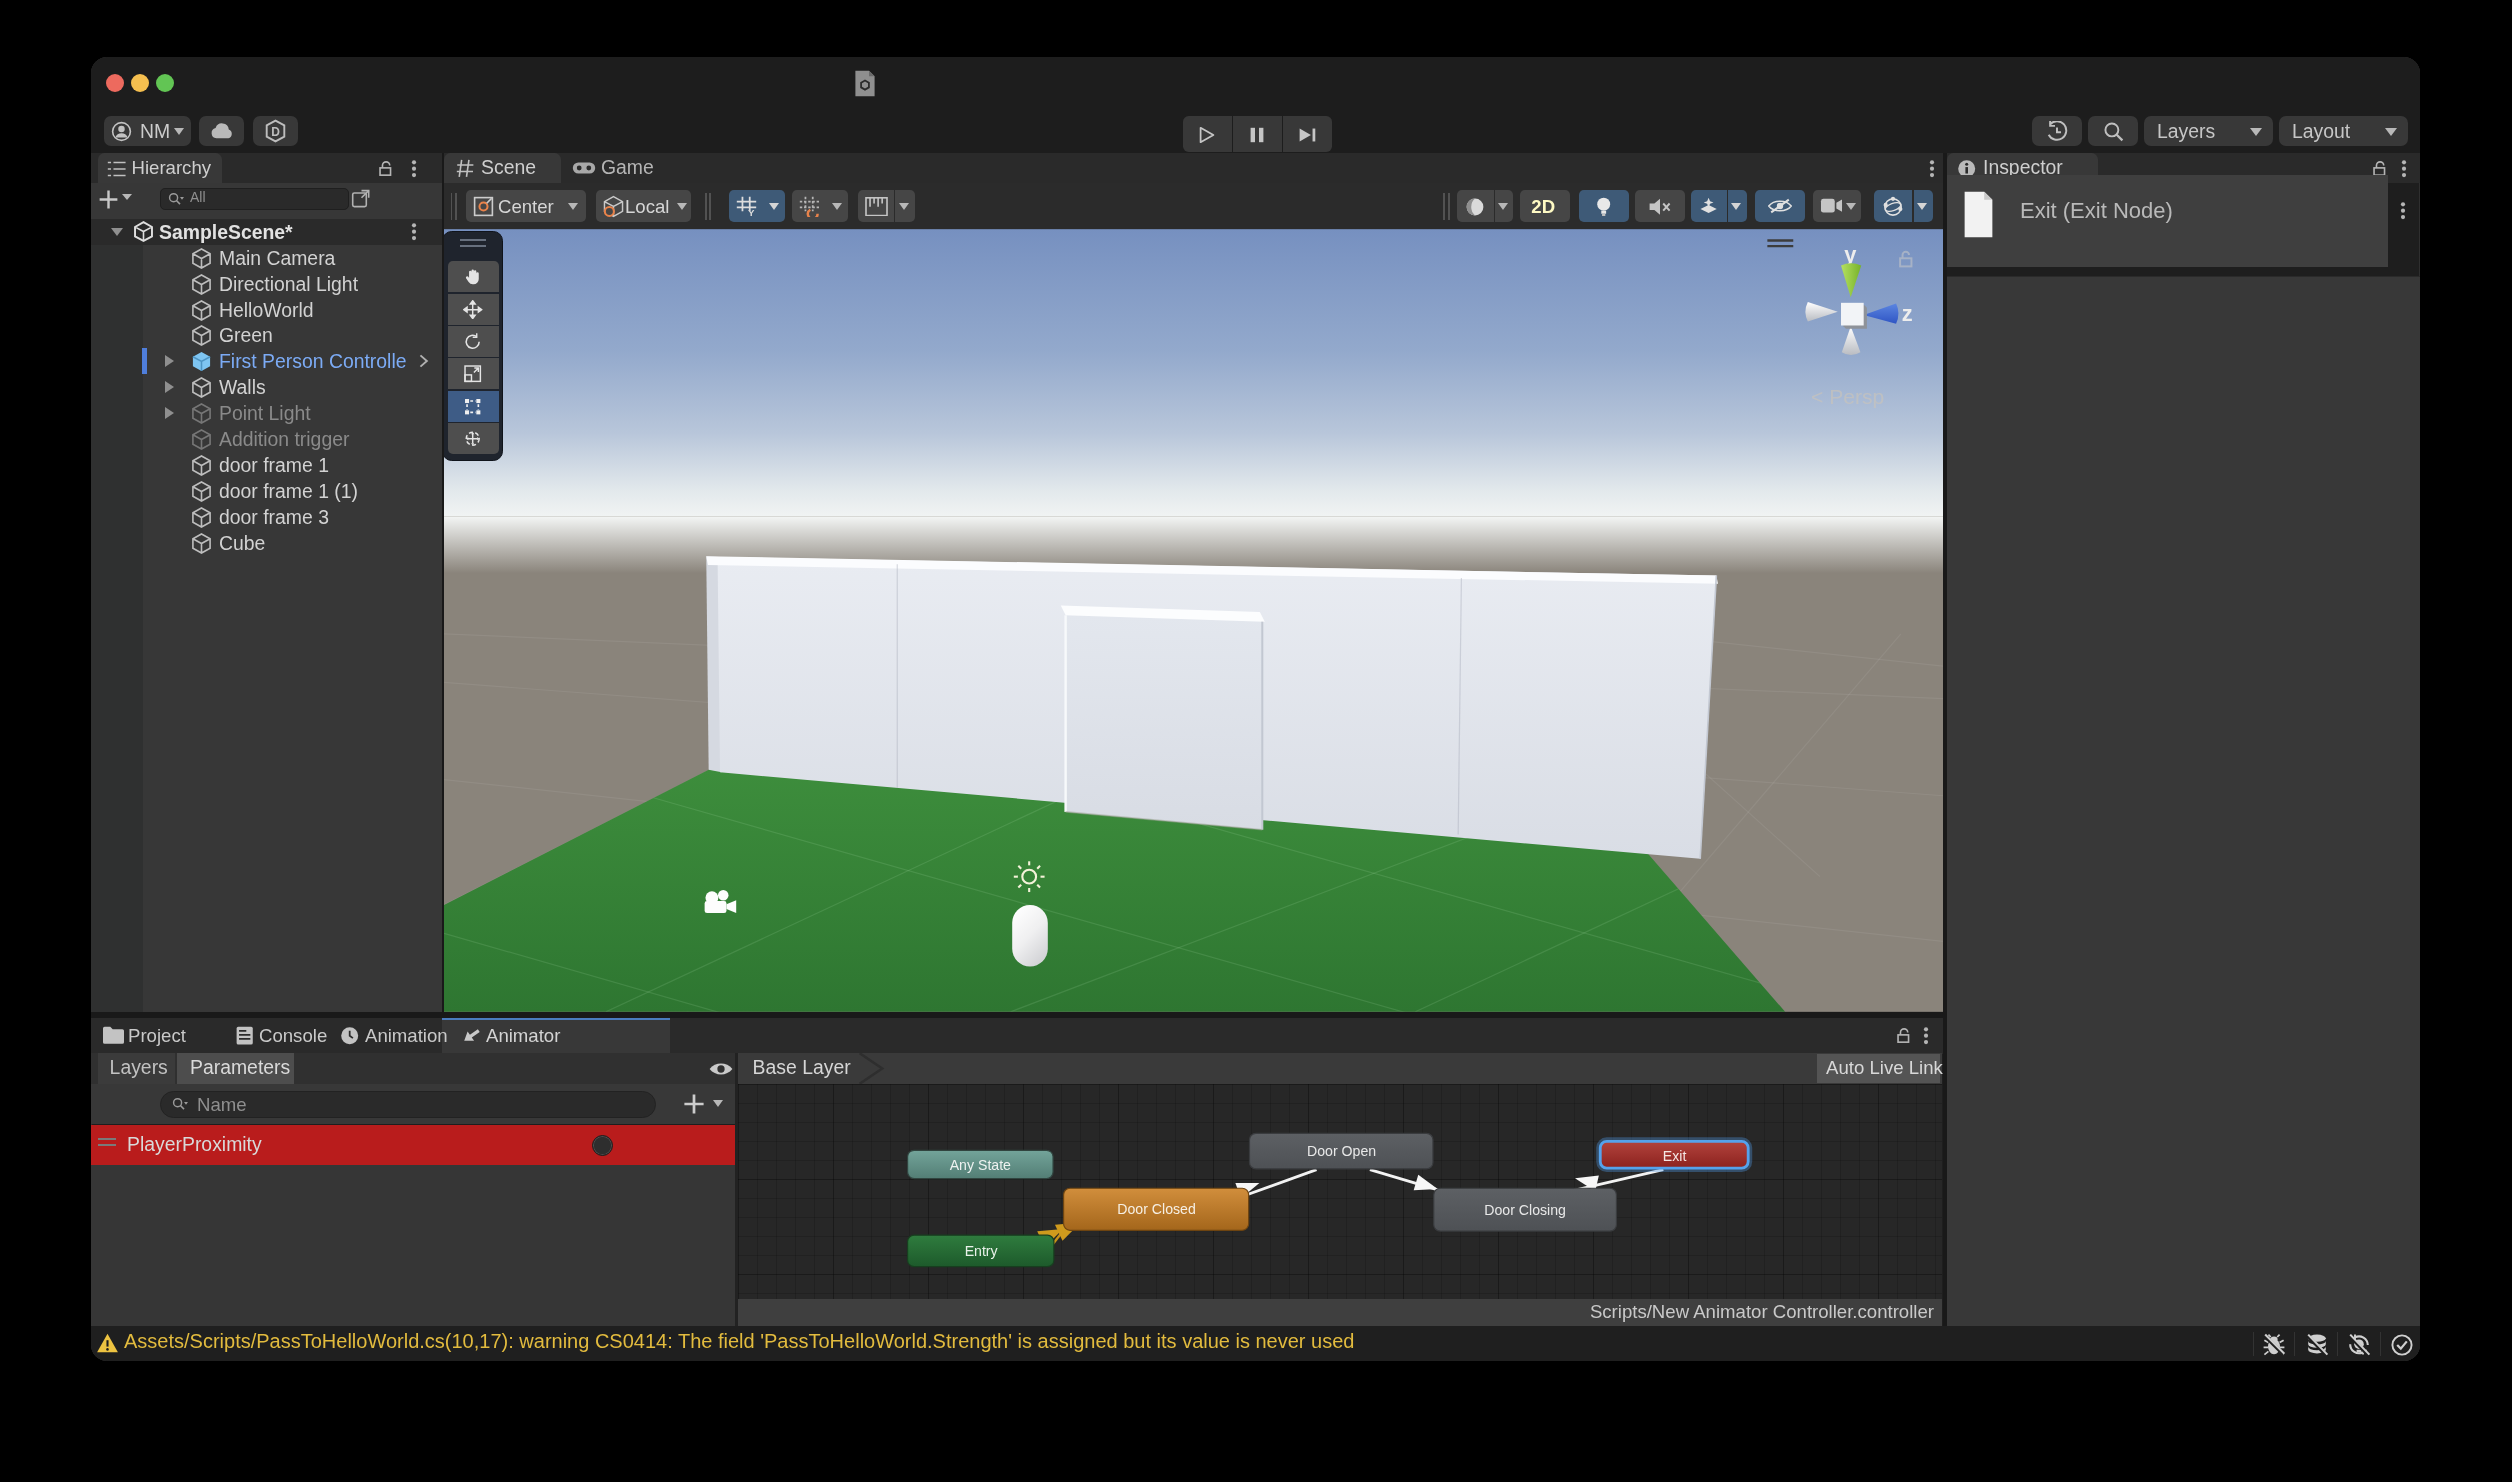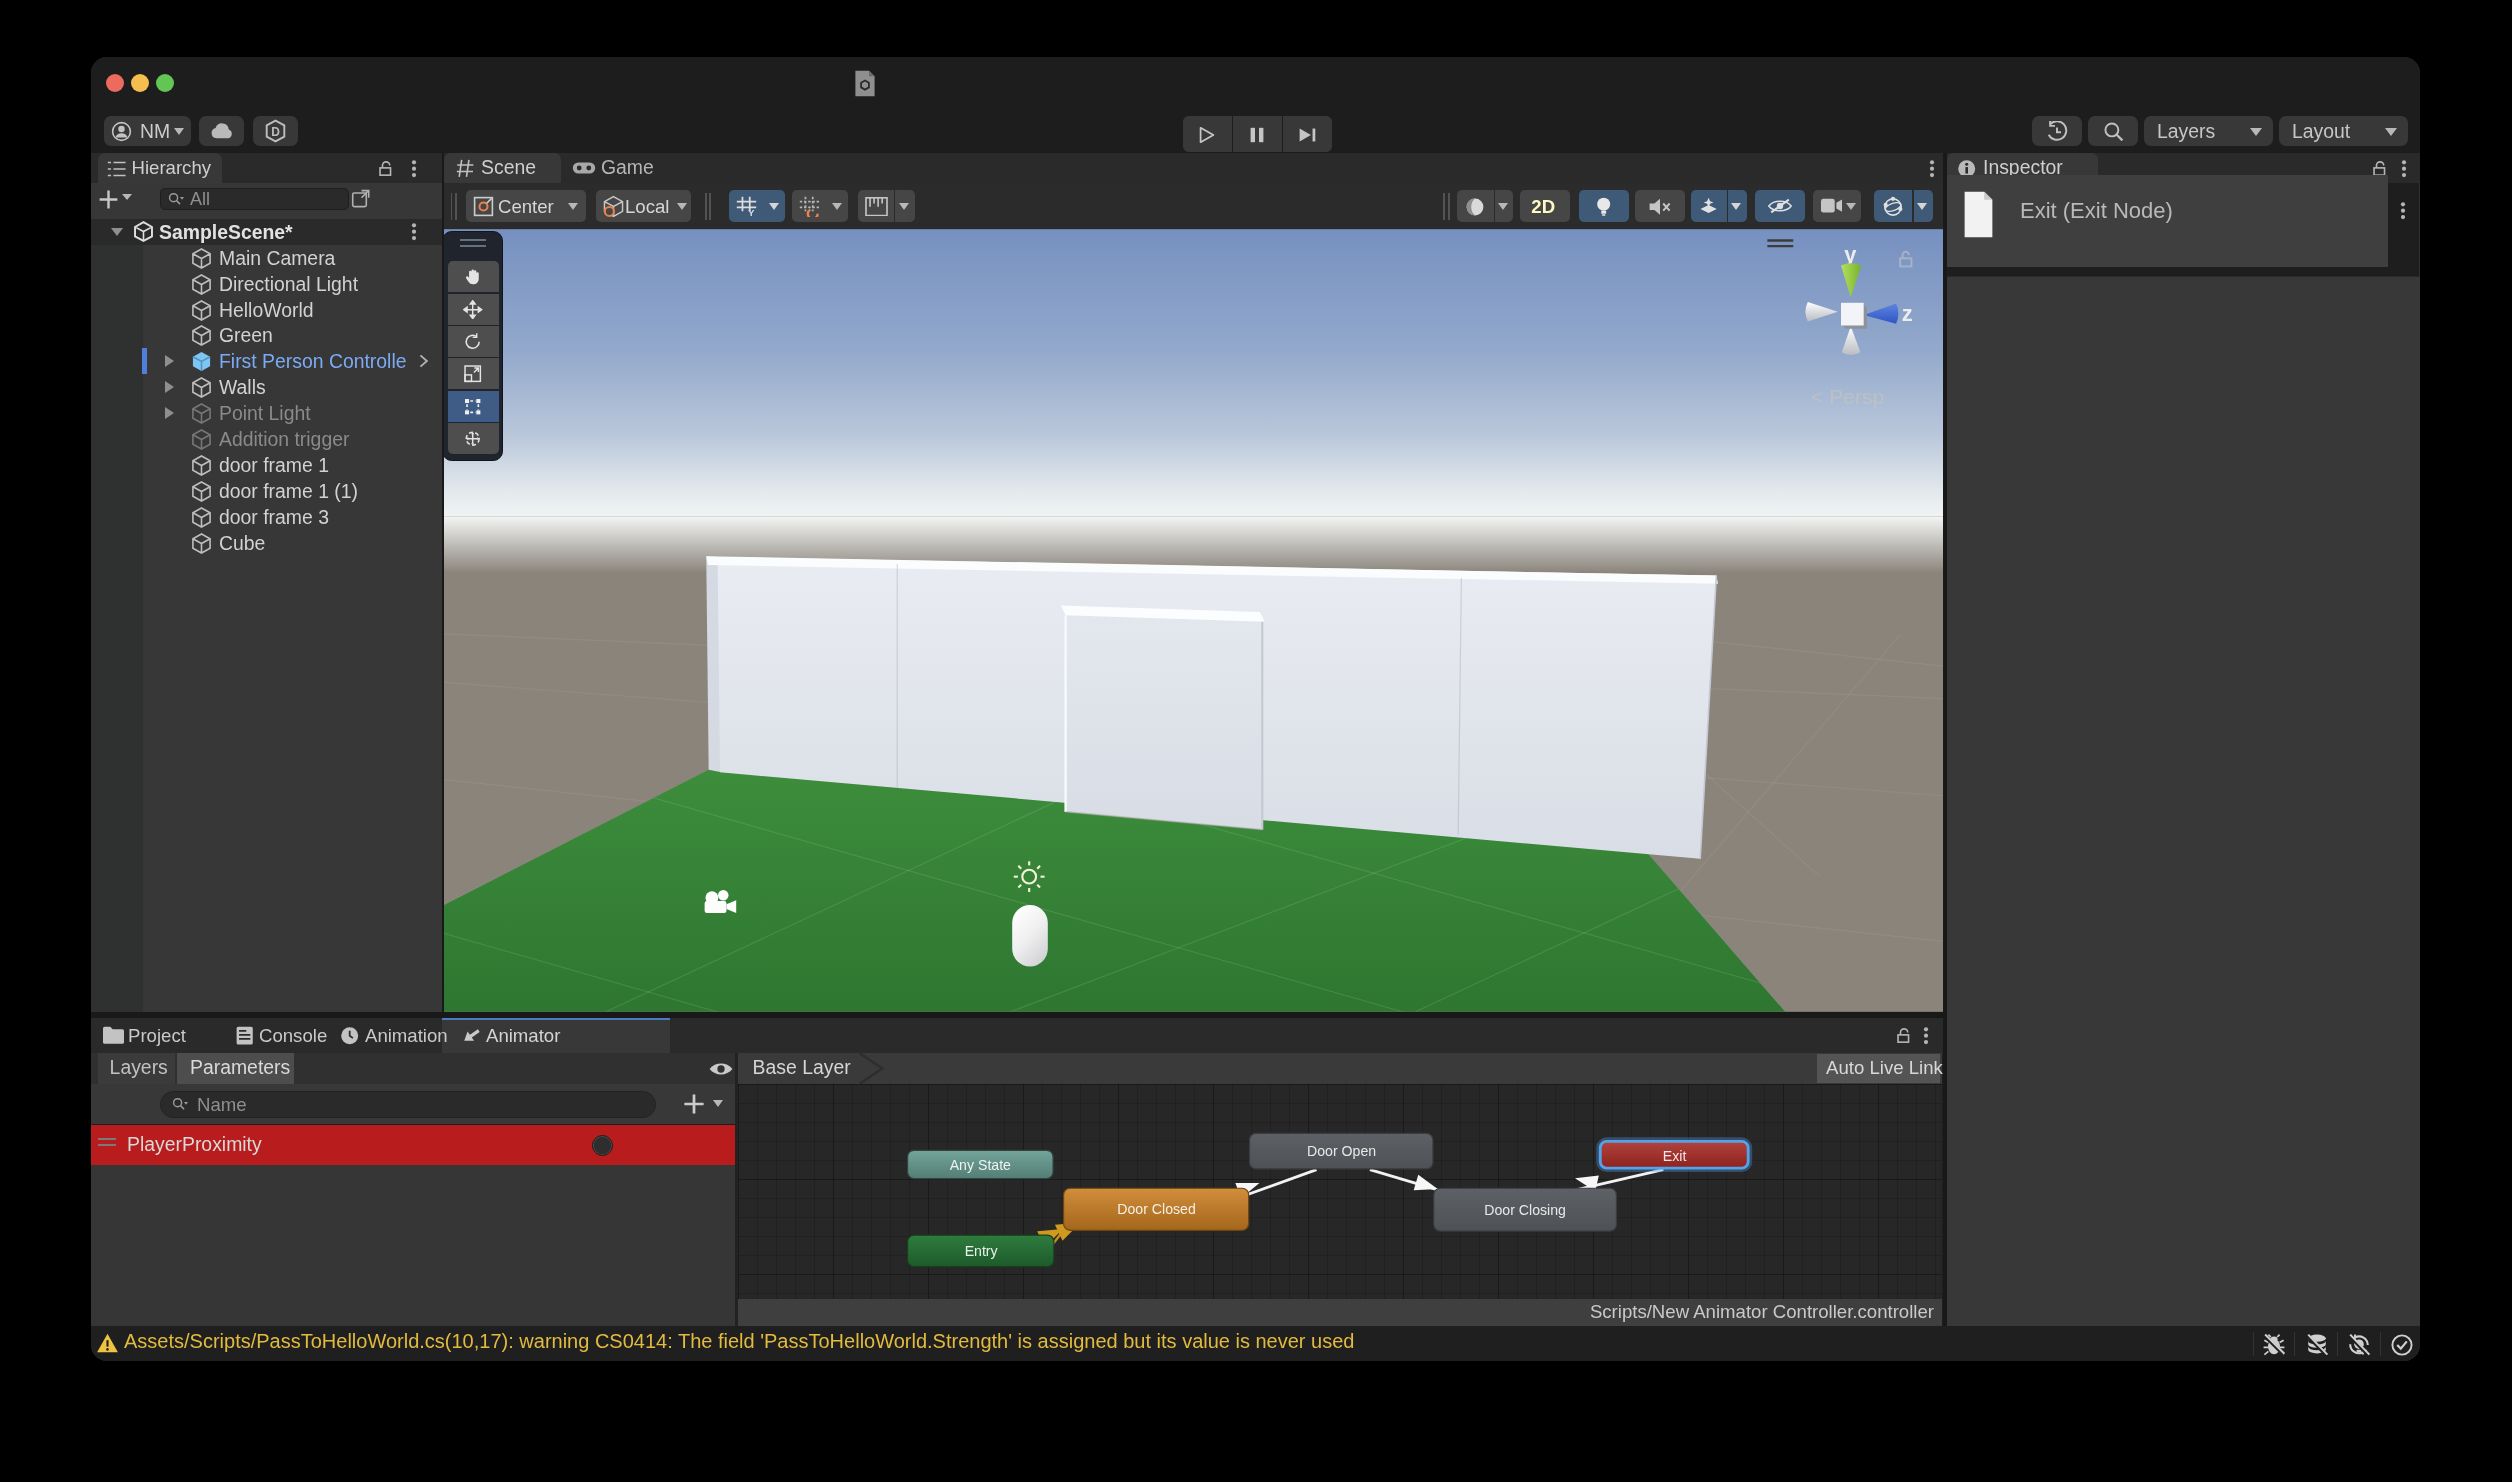--- a/index.html
+++ b/index.html
@@ -136,21 +136,21 @@
       <svg class="abs" style="left:6.5px;top:5.7px;" width="21" height="21" viewBox="0 0 26 26">
         <path d="M13 2 V24 M2 13 H24" stroke="#c8c8c8" stroke-width="3"></path>
       </svg>
       <div class="ddtri" style="left:31px;top:10.5px;border-left-width:5.7px;border-right-width:5.7px;border-top-width:6.5px;"></div>
       <div class="abs" style="left:69px;top:4.9px;width:189px;height:22px;background:#2a2a2a;border:0.8px solid #1f1f1f;border-radius:4.9px;">
         <svg class="abs" style="left:7.3px;top:3.2px;" width="16" height="14.6" viewBox="0 0 20 18">
           <circle cx="7" cy="7" r="5" fill="none" stroke="#9a9a9a" stroke-width="1.8"></circle>
           <path d="M10.5 10.5 L15 15" stroke="#9a9a9a" stroke-width="2"></path>
           <path d="M15 6 l5 0 -2.5 3.5 z" fill="#9a9a9a"></path>
         </svg>
-        <span class="txt" style="left:29px;top:0px;font-size:18px;color:#8f8f8f;">All</span>
+        <span class="txt" style="left:29px;top:0px;font-size:14px;color:#8f8f8f;">All</span>
       </div>
       <svg class="abs" style="left:260px;top:5.7px;" width="21" height="20" viewBox="0 0 26 25">
         <rect x="2" y="5" width="17" height="17" rx="2" fill="none" stroke="#b2b2b2" stroke-width="2"></rect>
         <path d="M13 2 h9 v9" fill="none" stroke="#b2b2b2" stroke-width="2"></path>
         <path d="M22 2 L13 11" stroke="#b2b2b2" stroke-width="2"></path>
       </svg>
     </div>
 
     <div class="abs" style="left:0;top:157px;width:351px;height:798px;background:#373737;"></div>
     <div class="abs" style="left:0;top:188px;width:52px;height:767px;background:#2f3030;"></div>

